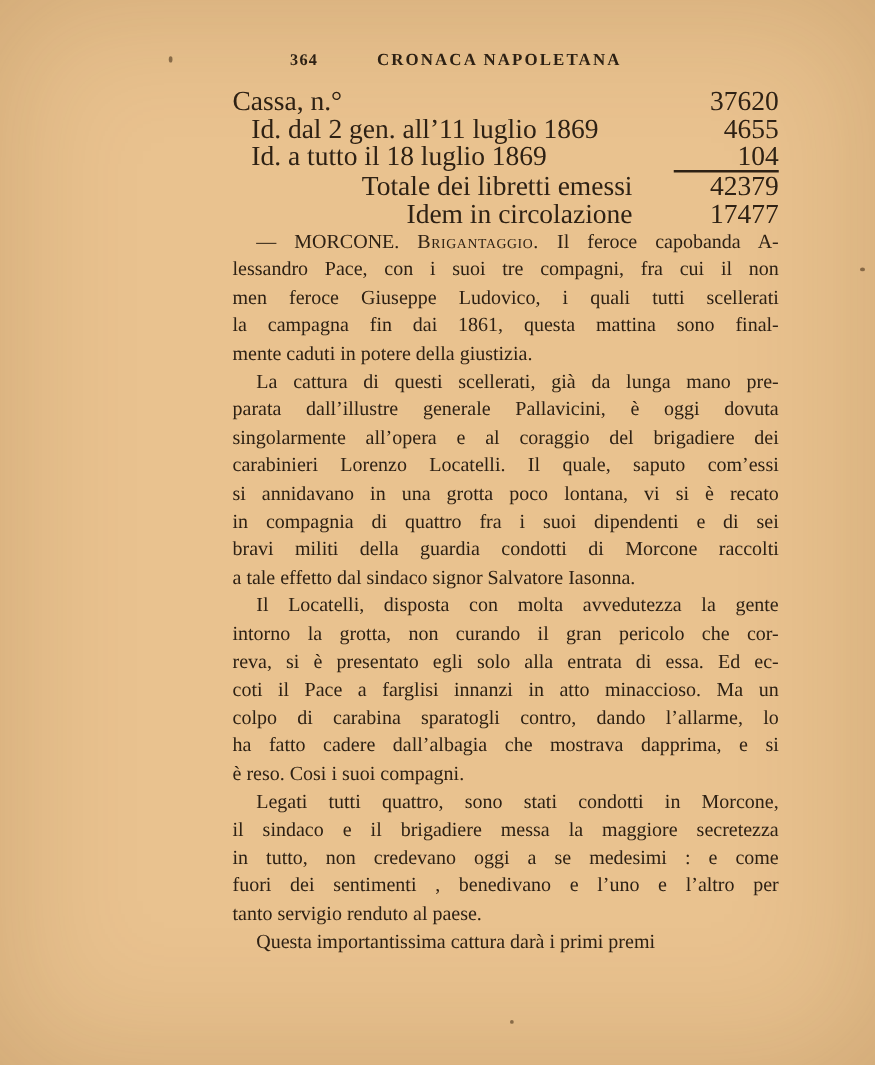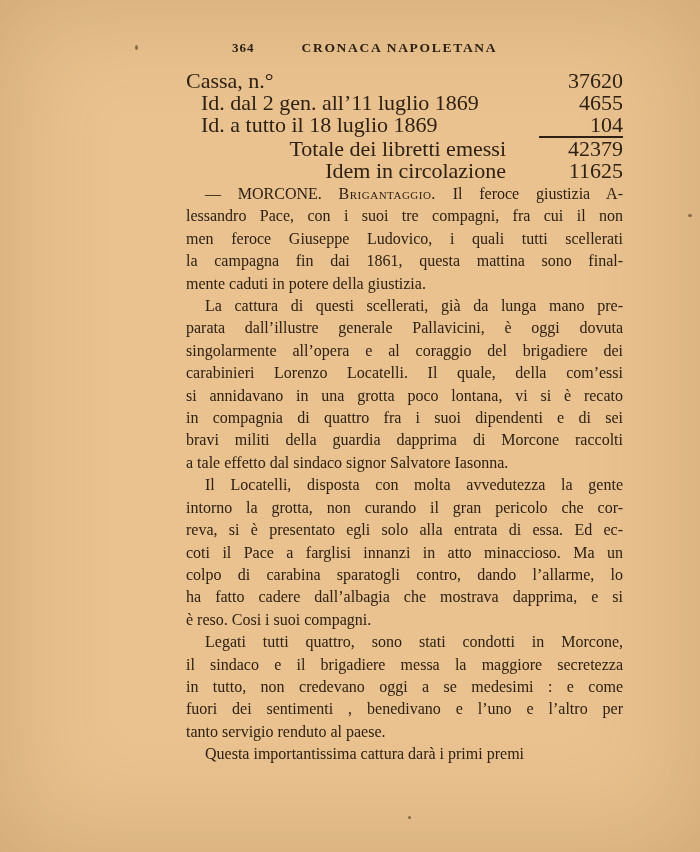--- a/index.html
+++ b/index.html
@@ -77,42 +77,42 @@
     <div class="lrow indent">
       <span class="llabel">Id. a tutto il 18 luglio 1869</span>
       <span class="lvalue">104</span>
     </div>
     <div class="lrow rightlab">
       <span class="llabel">Totale dei libretti emessi</span>
       <span class="lvalue sum-top">42379</span>
     </div>
     <div class="lrow rightlab">
       <span class="llabel">Idem in circolazione</span>
-      <span class="lvalue">11625</span>
+      <span class="lvalue">17477</span>
     </div>
   </div>
 
   <div class="bodytext">
 
     <div class="para">
-      <div class="line first"><span>— MORCONE. </span><span class="sc">Brigantaggio.</span><span> Il feroce giustizia A-</span></div>
+      <div class="line first"><span>— MORCONE. </span><span class="sc">Brigantaggio.</span><span> Il feroce capobanda A-</span></div>
       <div class="line">lessandro Pace, con i suoi tre compagni, fra cui il non</div>
       <div class="line">men feroce Giuseppe Ludovico, i quali tutti scellerati</div>
       <div class="line">la campagna fin dai 1861, questa mattina sono final-</div>
       <div class="line last">mente caduti in potere della giustizia.</div>
     </div>
 
     <div class="para">
       <div class="line first">La cattura di questi scellerati, già da lunga mano pre-</div>
       <div class="line">parata dall’illustre generale Pallavicini, è oggi dovuta</div>
       <div class="line">singolarmente all’opera e al coraggio del brigadiere dei</div>
-      <div class="line">carabinieri Lorenzo Locatelli. Il quale, della com’essi</div>
+      <div class="line">carabinieri Lorenzo Locatelli. Il quale, saputo com’essi</div>
       <div class="line">si annidavano in una grotta poco lontana, vi si è recato</div>
       <div class="line">in compagnia di quattro fra i suoi dipendenti e di sei</div>
-      <div class="line">bravi militi della guardia dapprima di Morcone raccolti</div>
+      <div class="line">bravi militi della guardia condotti di Morcone raccolti</div>
       <div class="line last">a tale effetto dal sindaco signor Salvatore Iasonna.</div>
     </div>
 
     <div class="para">
       <div class="line first">Il Locatelli, disposta con molta avvedutezza la gente</div>
       <div class="line">intorno la grotta, non curando il gran pericolo che cor-</div>
       <div class="line">reva, si è presentato egli solo alla entrata di essa. Ed ec-</div>
       <div class="line">coti il Pace a farglisi innanzi in atto minaccioso. Ma un</div>
       <div class="line">colpo di carabina sparatogli contro, dando l’allarme, lo</div>
       <div class="line">ha fatto cadere dall’albagia che mostrava dapprima, e si</div>

